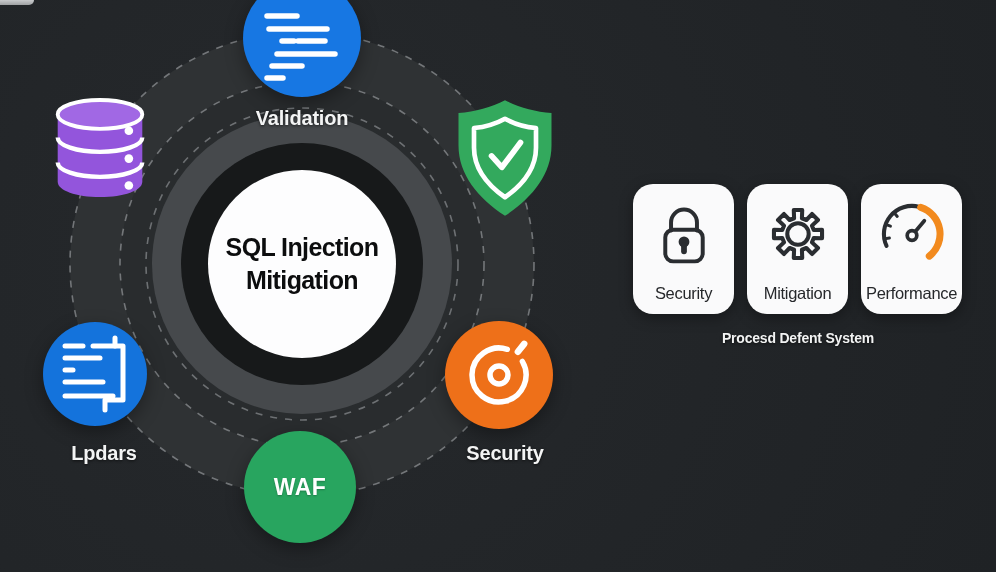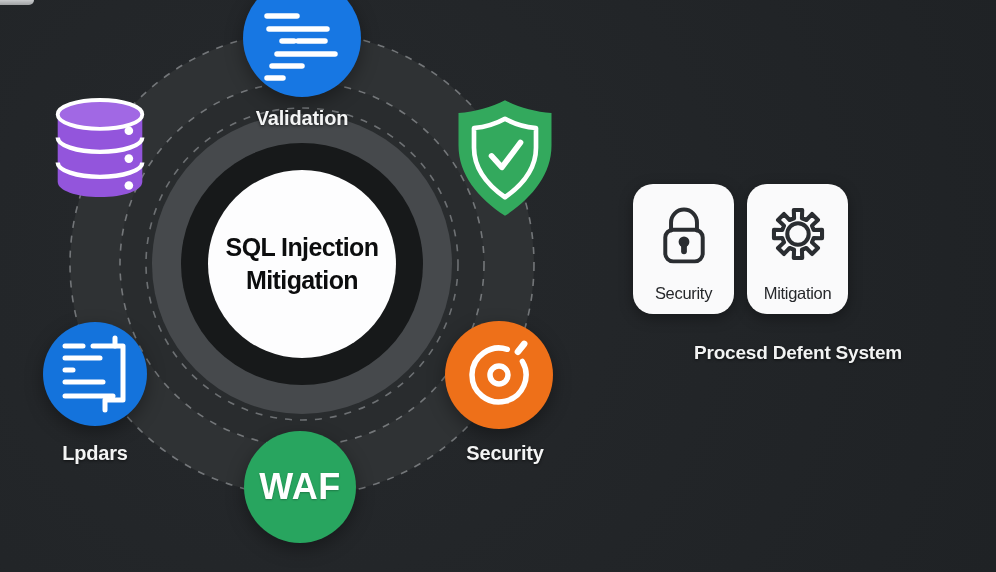--- a/index.html
+++ b/index.html
@@ -14,32 +14,32 @@
   .node-label{
     position:absolute;transform:translate(-50%,-50%);
     color:#f3f4f4;font-weight:700;font-size:20px;letter-spacing:-0.2px;
     text-shadow:0 1px 3px rgba(0,0,0,.6);white-space:nowrap;
   }
   .center-title{
     position:absolute;left:302px;top:264px;transform:translate(-50%,-50%);
     text-align:center;color:#0c0d0e;font-weight:700;font-size:25px;
     letter-spacing:-0.6px;line-height:33px;white-space:nowrap;
   }
-  .waf-text{color:#ffffff;font-weight:700;font-size:36px;letter-spacing:0.5px;text-shadow:0 1px 2px rgba(0,0,0,.25);}
+  .waf-text{color:#ffffff;font-weight:700;font-size:23px;letter-spacing:0.5px;text-shadow:0 1px 2px rgba(0,0,0,.25);}
   .panel{position:absolute;left:633px;top:184px;width:330px;}
   .cards{display:flex;gap:13px;}
   .card{
     width:101px;height:130px;background:#fafafb;border-radius:20px;
     display:flex;flex-direction:column;align-items:center;justify-content:flex-end;
     box-shadow:0 4px 14px rgba(0,0,0,.35);
   }
   .card .icon-wrap{flex:1;display:flex;align-items:center;justify-content:center;width:100%;}
   .card-label{color:#26282b;font-size:16.5px;font-weight:400;letter-spacing:-0.3px;margin-bottom:11px;white-space:nowrap;}
   .panel-caption{
-    margin-top:28px;text-align:center;color:#f2f3f3;font-weight:700;font-size:19px;
+    margin-top:16px;text-align:center;color:#f2f3f3;font-weight:700;font-size:14px;
     letter-spacing:-0.2px;text-shadow:0 1px 3px rgba(0,0,0,.6);white-space:nowrap;
   }
   .corner-artifact{
     position:absolute;top:0;left:0;width:34px;height:5px;
     background:linear-gradient(180deg,#c9cbcd 0%,#9fa1a3 100%);
     border-bottom-right-radius:7px;
   }
 </style>
 </head>
 <body>
@@ -93,21 +93,21 @@
     <svg width="104" height="104" viewBox="-52 -52 104 104" fill="none" stroke="#ffffff" stroke-width="5" stroke-linecap="round" stroke-linejoin="round">
       <path d="M-30 -28 H-12"></path>
       <path d="M-30 -16 H5"></path>
       <path d="M-30 -4 H-22"></path>
       <path d="M-30 8 H8"></path>
       <path d="M-30 22 H18"></path>
       <path d="M-2 -28 H28 V26 H10 V36"></path>
       <path d="M20 -28 V-36"></path>
     </svg>
   </div>
-  <div class="node-label" style="left:95px;top:453px;">Lpdars</div>
+  <div class="node-label" style="left:104px;top:453px;">Lpdars</div>
 
   <div class="node-circle" style="left:244px;top:431px;width:112px;height:112px;background:#28a55f;">
     <span class="waf-text">WAF</span>
   </div>
 
   <div class="node-circle" style="left:445px;top:321px;width:108px;height:108px;background:#ee7019;">
     <svg width="108" height="108" viewBox="-54 -54 108 108" fill="none" stroke="#ffffff" stroke-linecap="round">
       <path d="M8.3 -25.7 A27 27 0 1 0 23.4 -13.5" stroke-width="5.5"></path>
       <circle cx="0" cy="0" r="9" stroke-width="5.5"></circle>
       <path d="M18.9 -23.3 L25.2 -31.1" stroke-width="6.5"></path>
@@ -133,20 +133,34 @@
       <div class="card">
         <div class="icon-wrap">
           <svg width="74" height="74" viewBox="0 0 100 100" fill="none" stroke="#2a2d31" stroke-width="5.5" stroke-linejoin="round">
             <path d="M82.5 55.7 L82.5 44.3 L71.3 44.7 L68.9 38.7 L77 31.1 L68.9 23 L61.3 31.1 L55.3 28.7 L55.7 17.5 L44.3 17.5 L44.7 28.7 L38.7 31.1 L31.1 23 L23 31.1 L31.1 38.7 L28.7 44.7 L17.5 44.3 L17.5 55.7 L28.7 55.3 L31.1 61.3 L23 68.9 L31.1 77 L38.7 68.9 L44.7 71.3 L44.3 82.5 L55.7 82.5 L55.3 71.3 L61.3 68.9 L68.9 77 L77 68.9 L68.9 61.3 L71.3 55.3 Z"></path>
             <circle cx="50" cy="50" r="14.5"></circle>
           </svg>
         </div>
         <div class="card-label">Mitigation</div>
       </div>
 
+      <div class="card">
+        <div class="icon-wrap">
+          <svg width="74" height="74" viewBox="0 0 100 100" fill="none" stroke-linecap="round">
+            <path d="M15.6 66.1 A38 38 0 0 1 59.8 13.3" stroke="#2a2d31" stroke-width="5.5"></path>
+            <path d="M61.7 13.9 A38 38 0 0 1 73.4 79.9" stroke="#f28a1e" stroke-width="9.5"></path>
+            <path d="M19.5 55.4 L12.6 56.6" stroke="#2a2d31" stroke-width="4"></path>
+            <path d="M20.9 39.4 L14.3 37" stroke="#2a2d31" stroke-width="4"></path>
+            <path d="M30.1 26.3 L25.6 20.9" stroke="#2a2d31" stroke-width="4"></path>
+            <path d="M50 52 L66.7 32.1" stroke="#2a2d31" stroke-width="5"></path>
+            <circle cx="50" cy="52" r="6.5" stroke="#2a2d31" stroke-width="5" fill="#fafafb"></circle>
+          </svg>
+        </div>
+        <div class="card-label">Performance</div>
+      </div>
 
     </div>
     <div class="panel-caption">Procesd Defent System</div>
   </div>
 
   <div class="corner-artifact"></div>
 
 </div>
 
 </body></html>

